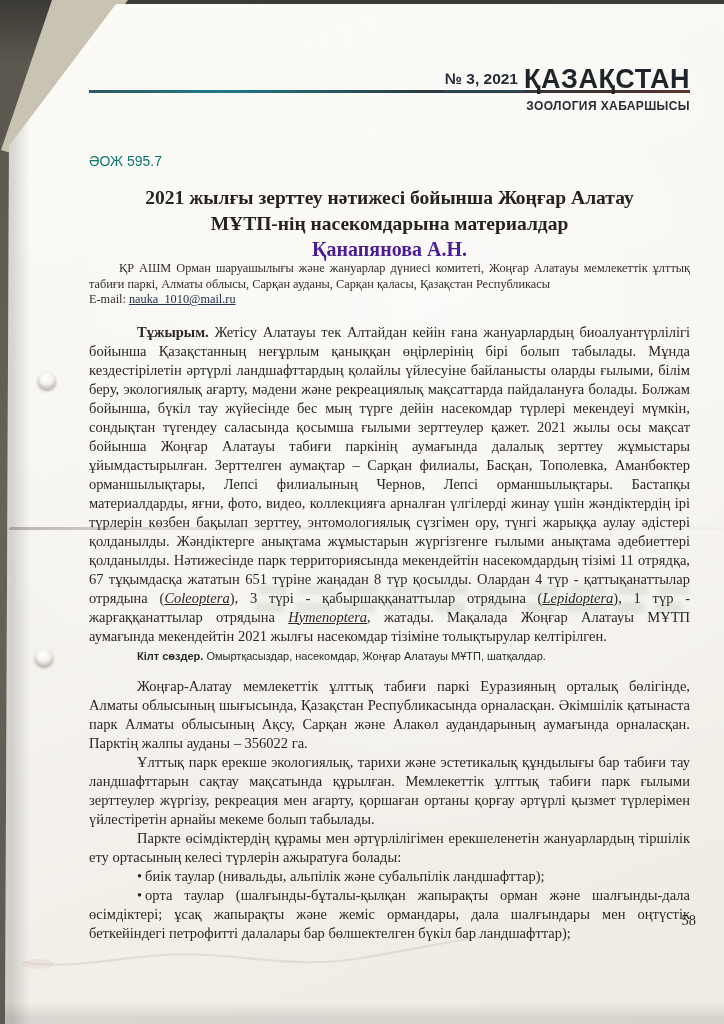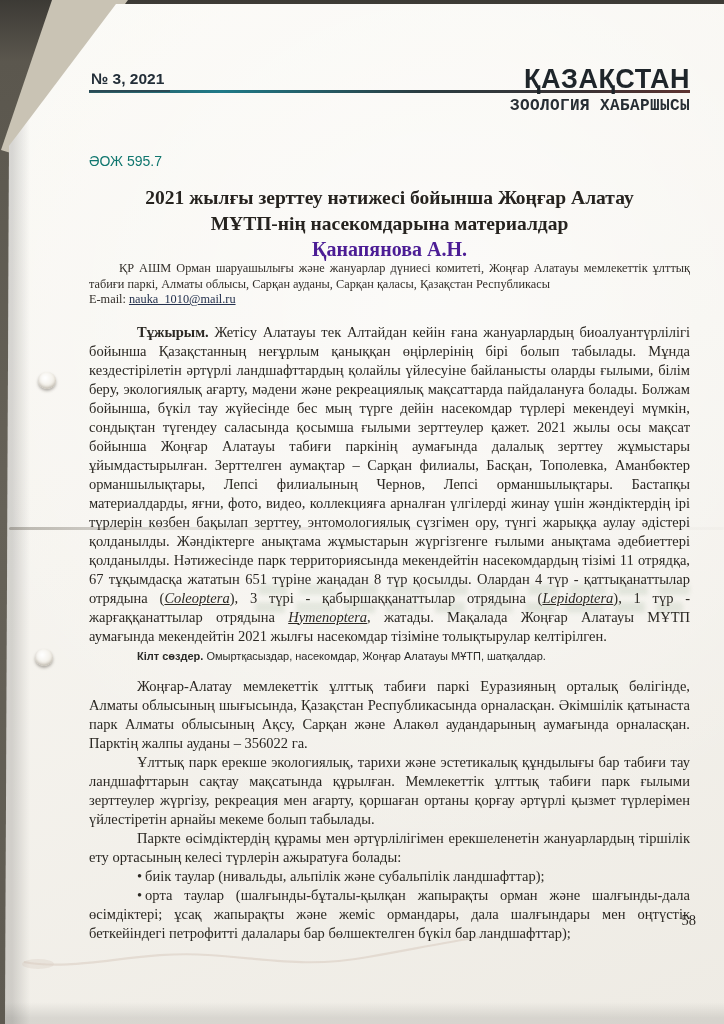--- a/index.html
+++ b/index.html
@@ -45,36 +45,36 @@
     filter:blur(2px);opacity:.55;
   }
   .ghost.g1{left:258px;top:584px;width:432px;}
   .ghost.g2{left:255px;top:602px;width:428px;}
   .smudge{position:absolute;left:18px;top:930px;width:470px;height:46px;opacity:.6;}
   
   .content{
     position:absolute;left:89px;top:66px;width:601px;color:#2b2823;
     font-size:14.5px;line-height:19px;
   }
-  .mast-row{display:flex;justify-content:space-between;align-items:flex-end;}
+  .mast-row{display:flex;justify-content:flex-end;align-items:flex-end;}
   .issue{
     font-family:"Liberation Sans",sans-serif;font-weight:bold;font-size:15.5px;
     color:#232e38;border-bottom:2.5px solid #2a4a55;padding:0 6px 2px 2px;
   }
   .journal{
     font-family:"Liberation Sans",sans-serif;font-weight:bold;font-size:27px;
     color:#1e252a;letter-spacing:.5px;line-height:26px;
   }
   .mast-rule{
     height:3px;margin-top:-2px;
     background:linear-gradient(90deg,#2e5a60 0%,#1f7a88 22%,#2b3d42 55%,#3a3234 82%,#5d3330 100%);
   }
   .subtitle{
-    text-align:right;font-family:Liberation Mono, monospace;font-weight:bold;
-    font-size:16px;letter-spacing:.4px;color:#272e34;margin-top:4px;
+    text-align:right;font-family:Liberation Sans, sans-serif;font-weight:bold;
+    font-size:12px;letter-spacing:.4px;color:#272e34;margin-top:4px;
   }
   .udc{
     margin-top:36px;font-family:"Liberation Sans",sans-serif;font-weight:normal;
     font-size:14px;color:#0f766e;
   }
   .title{
     margin:14px auto 0 auto;max-width:548px;text-align:center;
     font-weight:bold;font-size:19.5px;line-height:26px;color:#26231f;
   }
   .author{margin-top:3px;text-align:center;font-weight:bold;font-size:20px;color:#4c1d95;}

